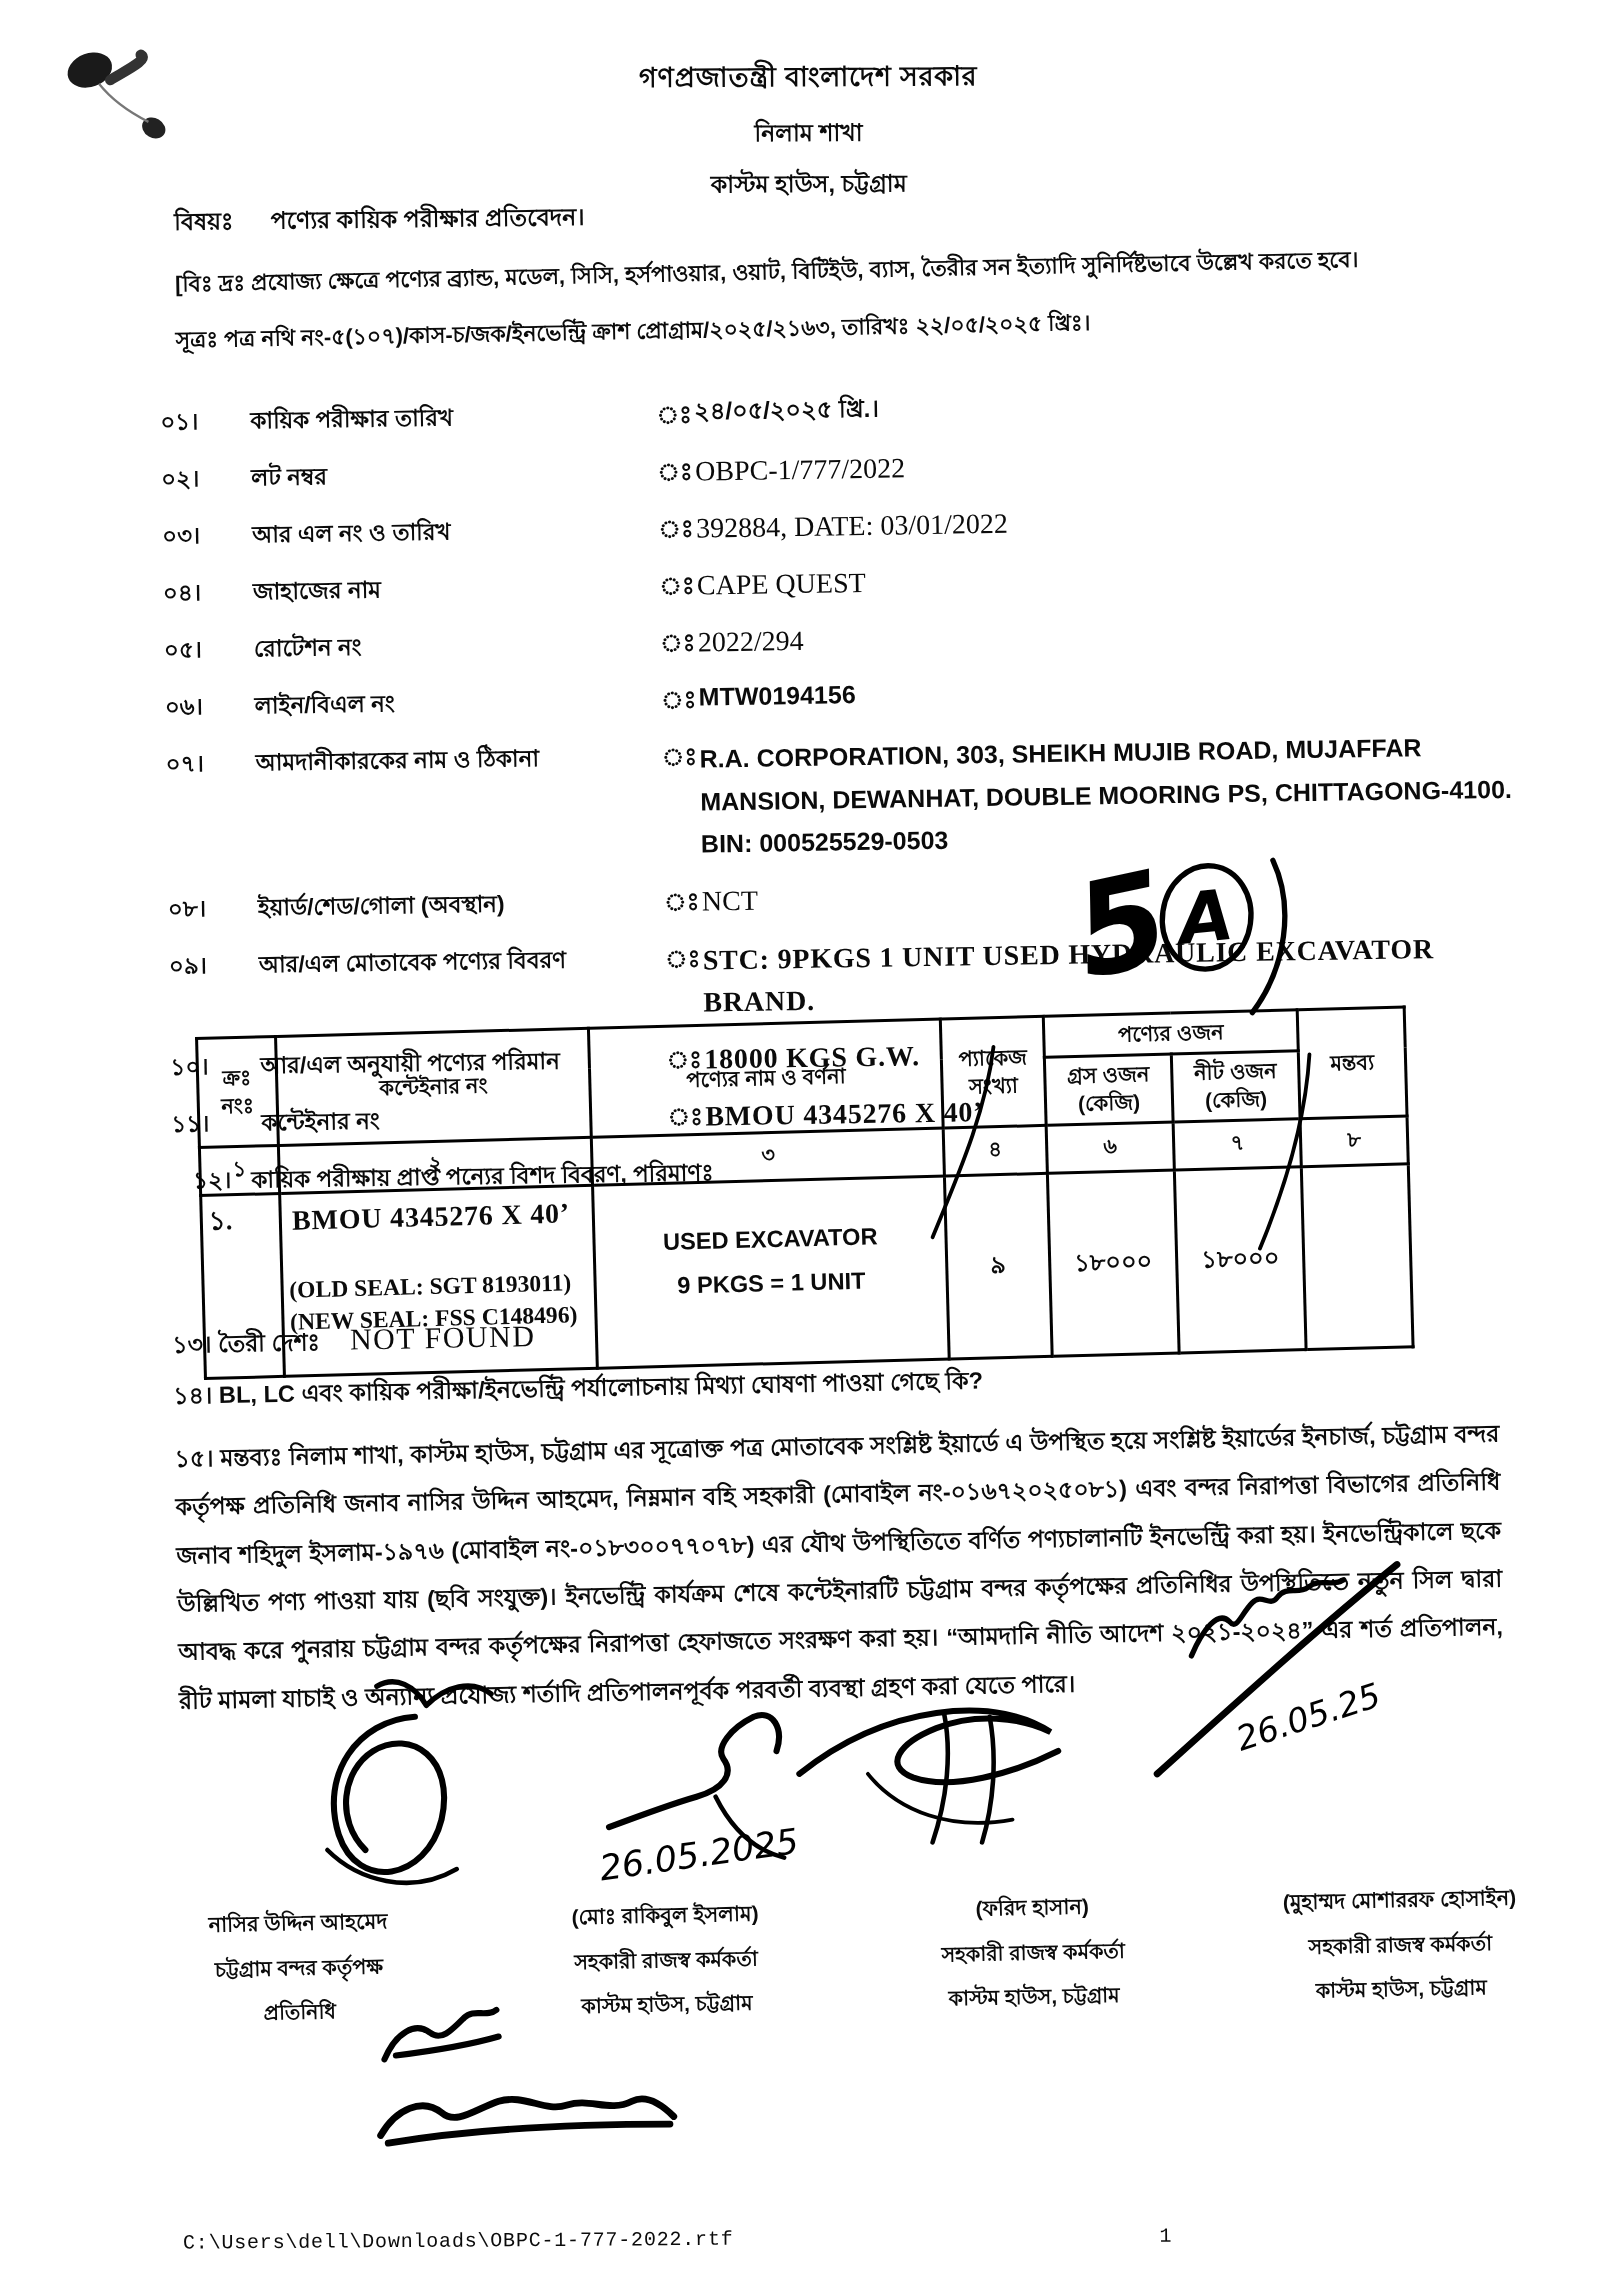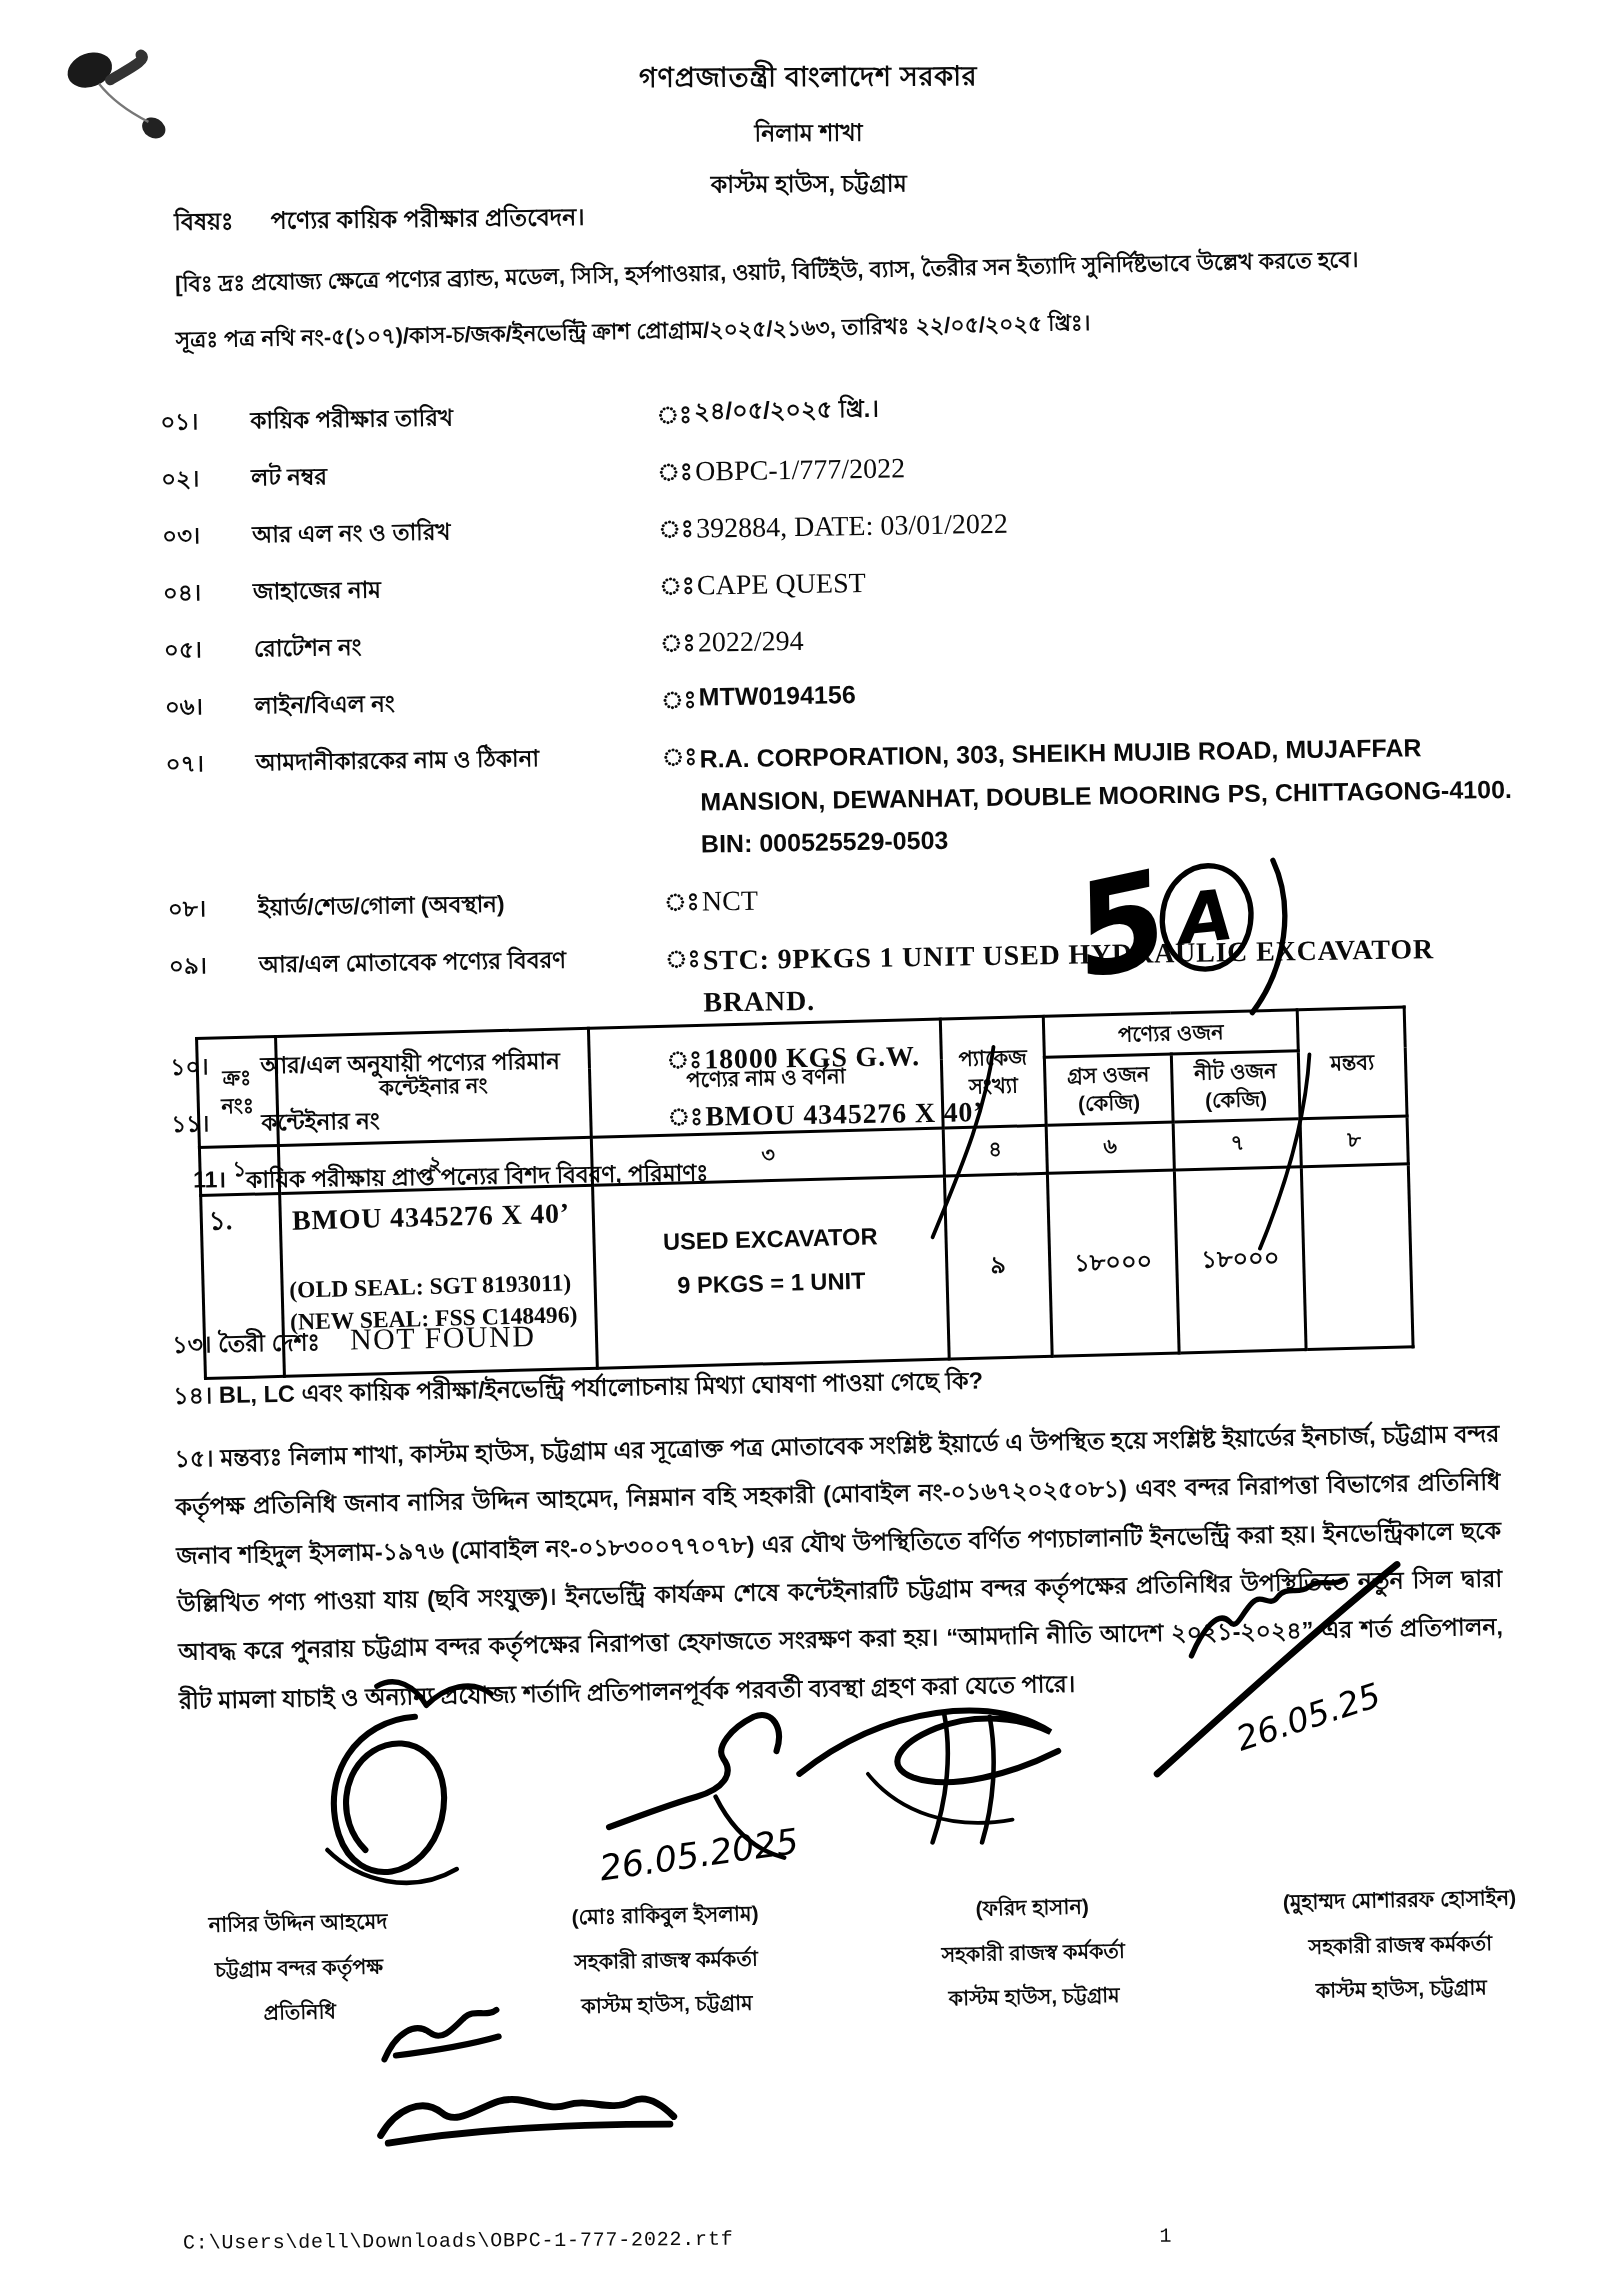--- a/index.html
+++ b/index.html
@@ -148,21 +148,21 @@
       <span class="fsep">ঃ</span>
       <span class="fvalue v-serif-b">18000 KGS G.W.</span>
     </div>
     <div class="frow">
       <span class="fno">১১।</span>
       <span class="flabel">কন্টেইনার নং</span>
       <span class="fsep">ঃ</span>
       <span class="fvalue v-serif-b">BMOU 4345276 X 40’</span>
     </div>
     <div class="sec12">
-      <span>11।</span>
+      <span>১২।</span>
       <span>কায়িক পরীক্ষায় প্রাপ্ত পন্যের বিশদ বিবরণ, পরিমাণঃ</span>
     </div>
   </div>
 
   <div class="goods-table-wrap">
     <table class="goods">
       <tbody>
           <tr>
         <th style="width:67px;" rowspan="2">ক্রঃ নংঃ</th>
         <th style="width:320px;" rowspan="2">কন্টেইনার নং</th>

